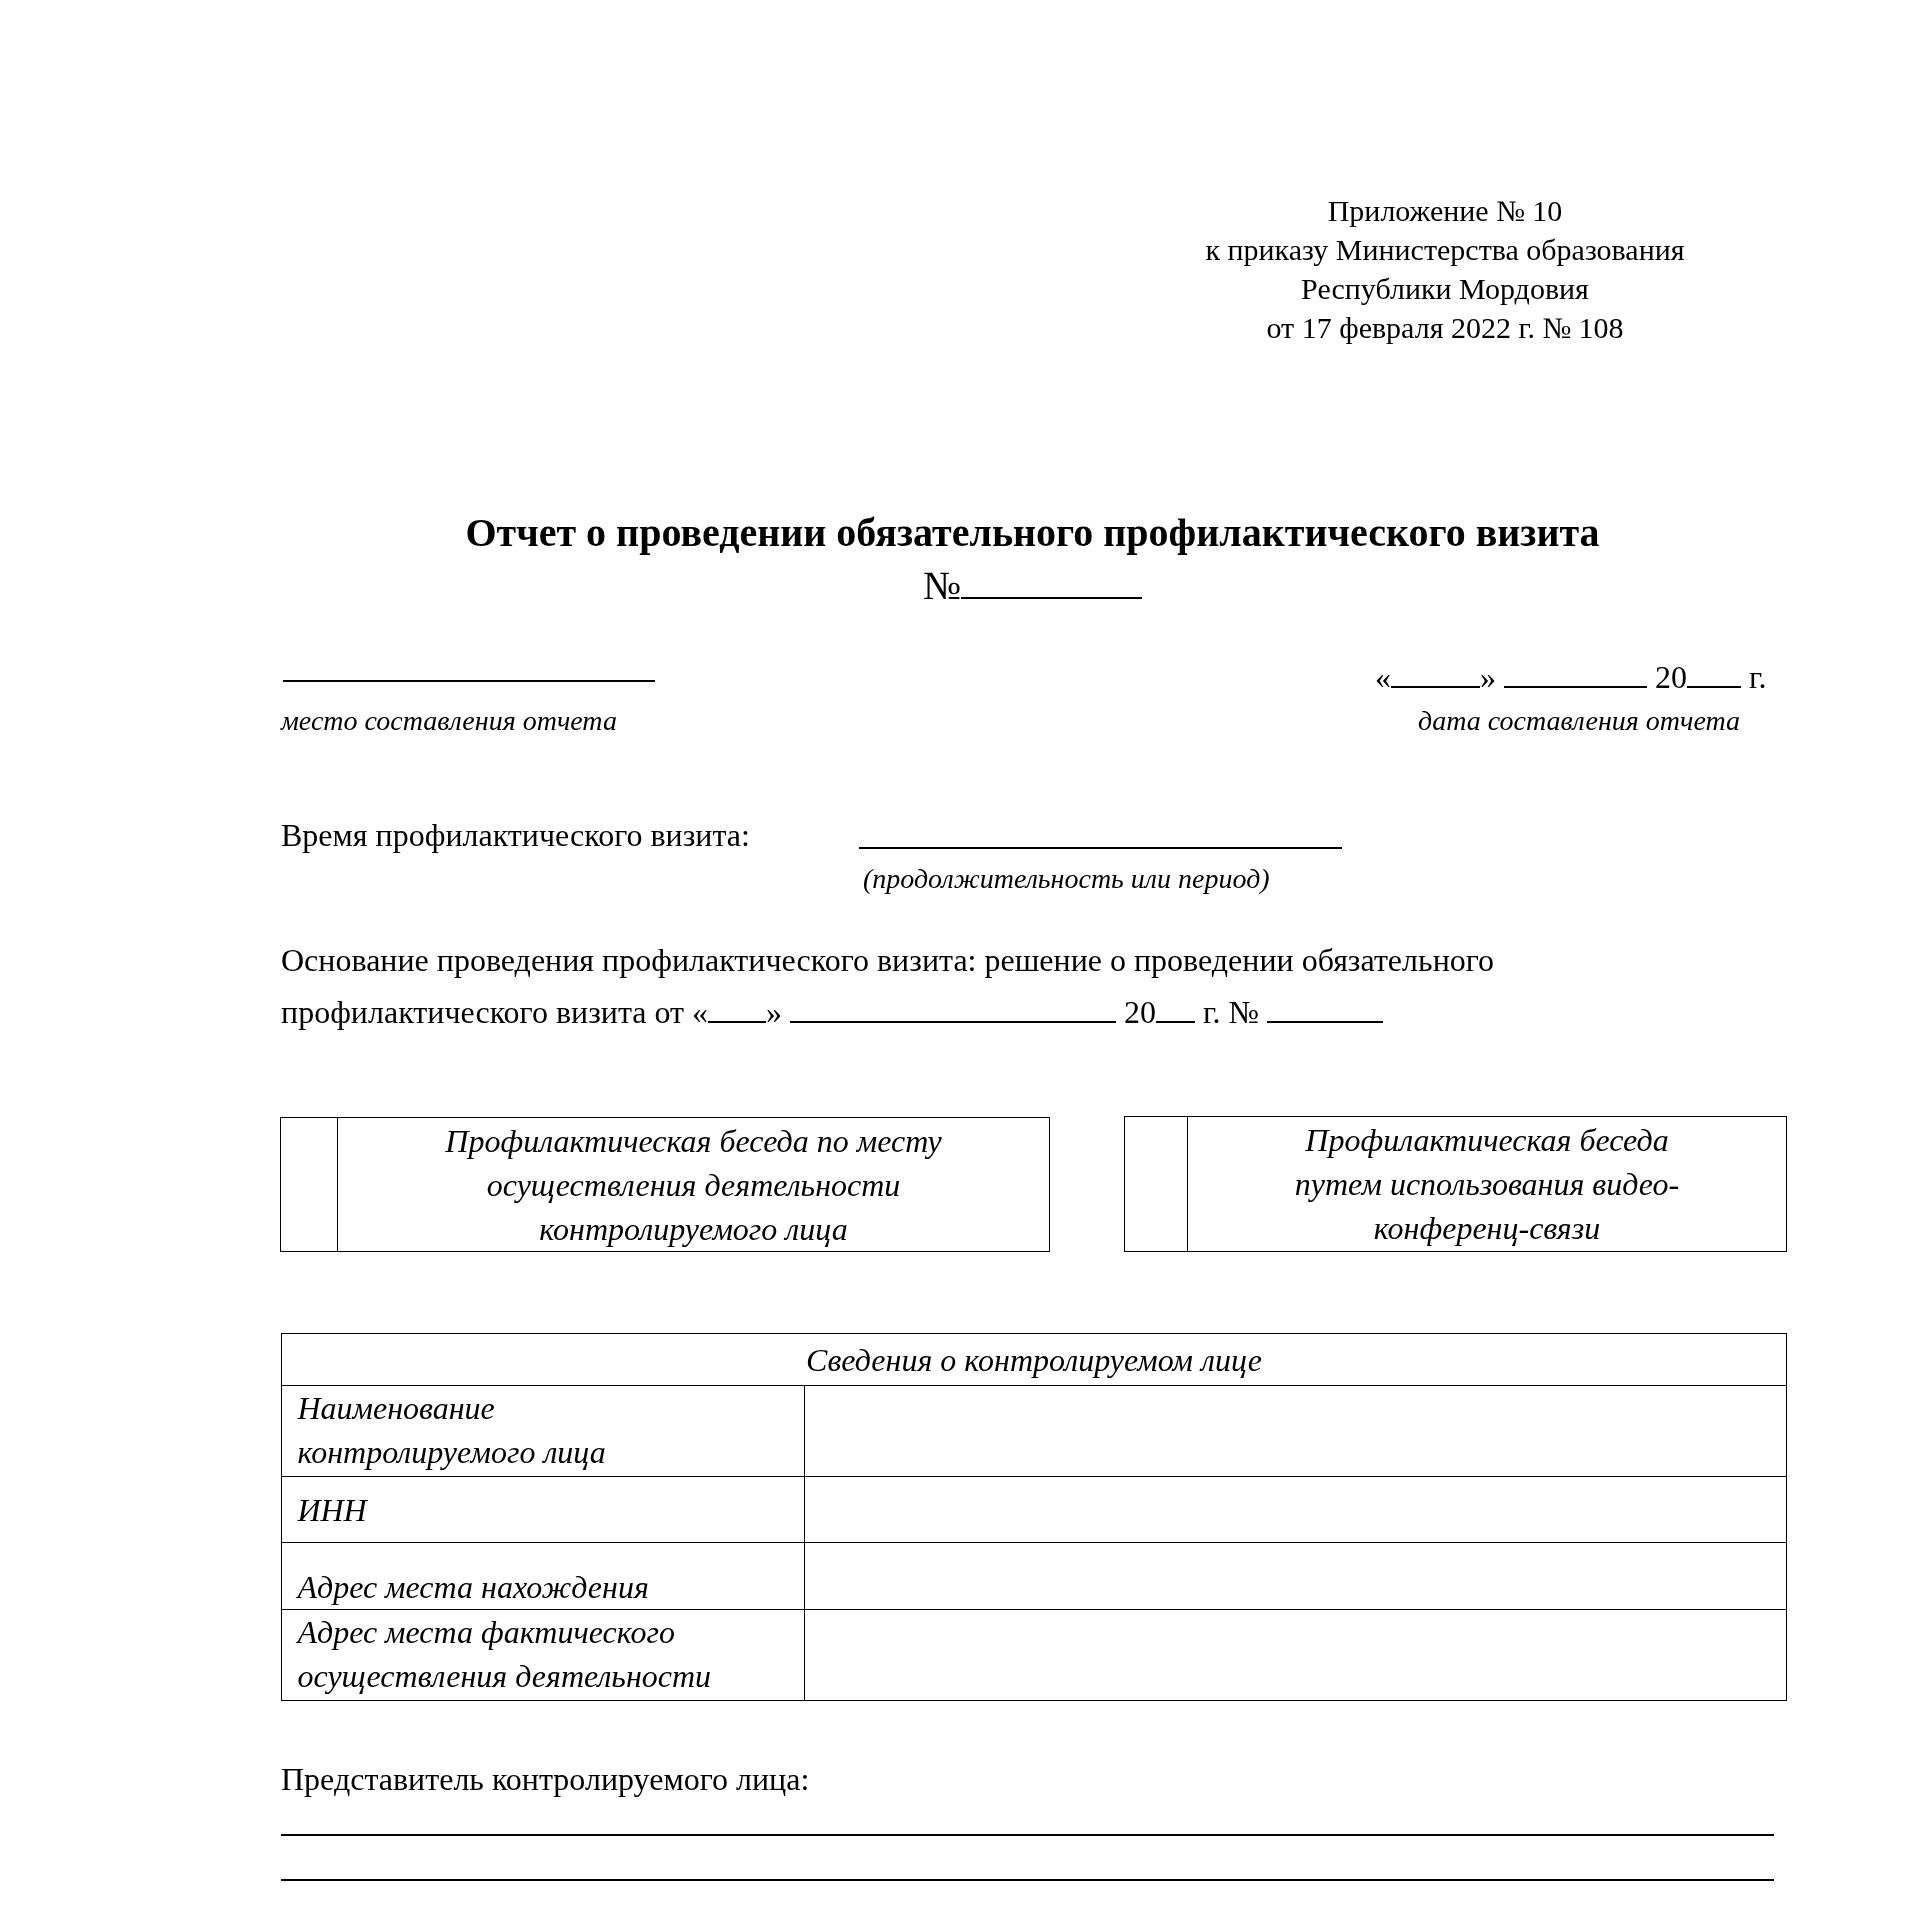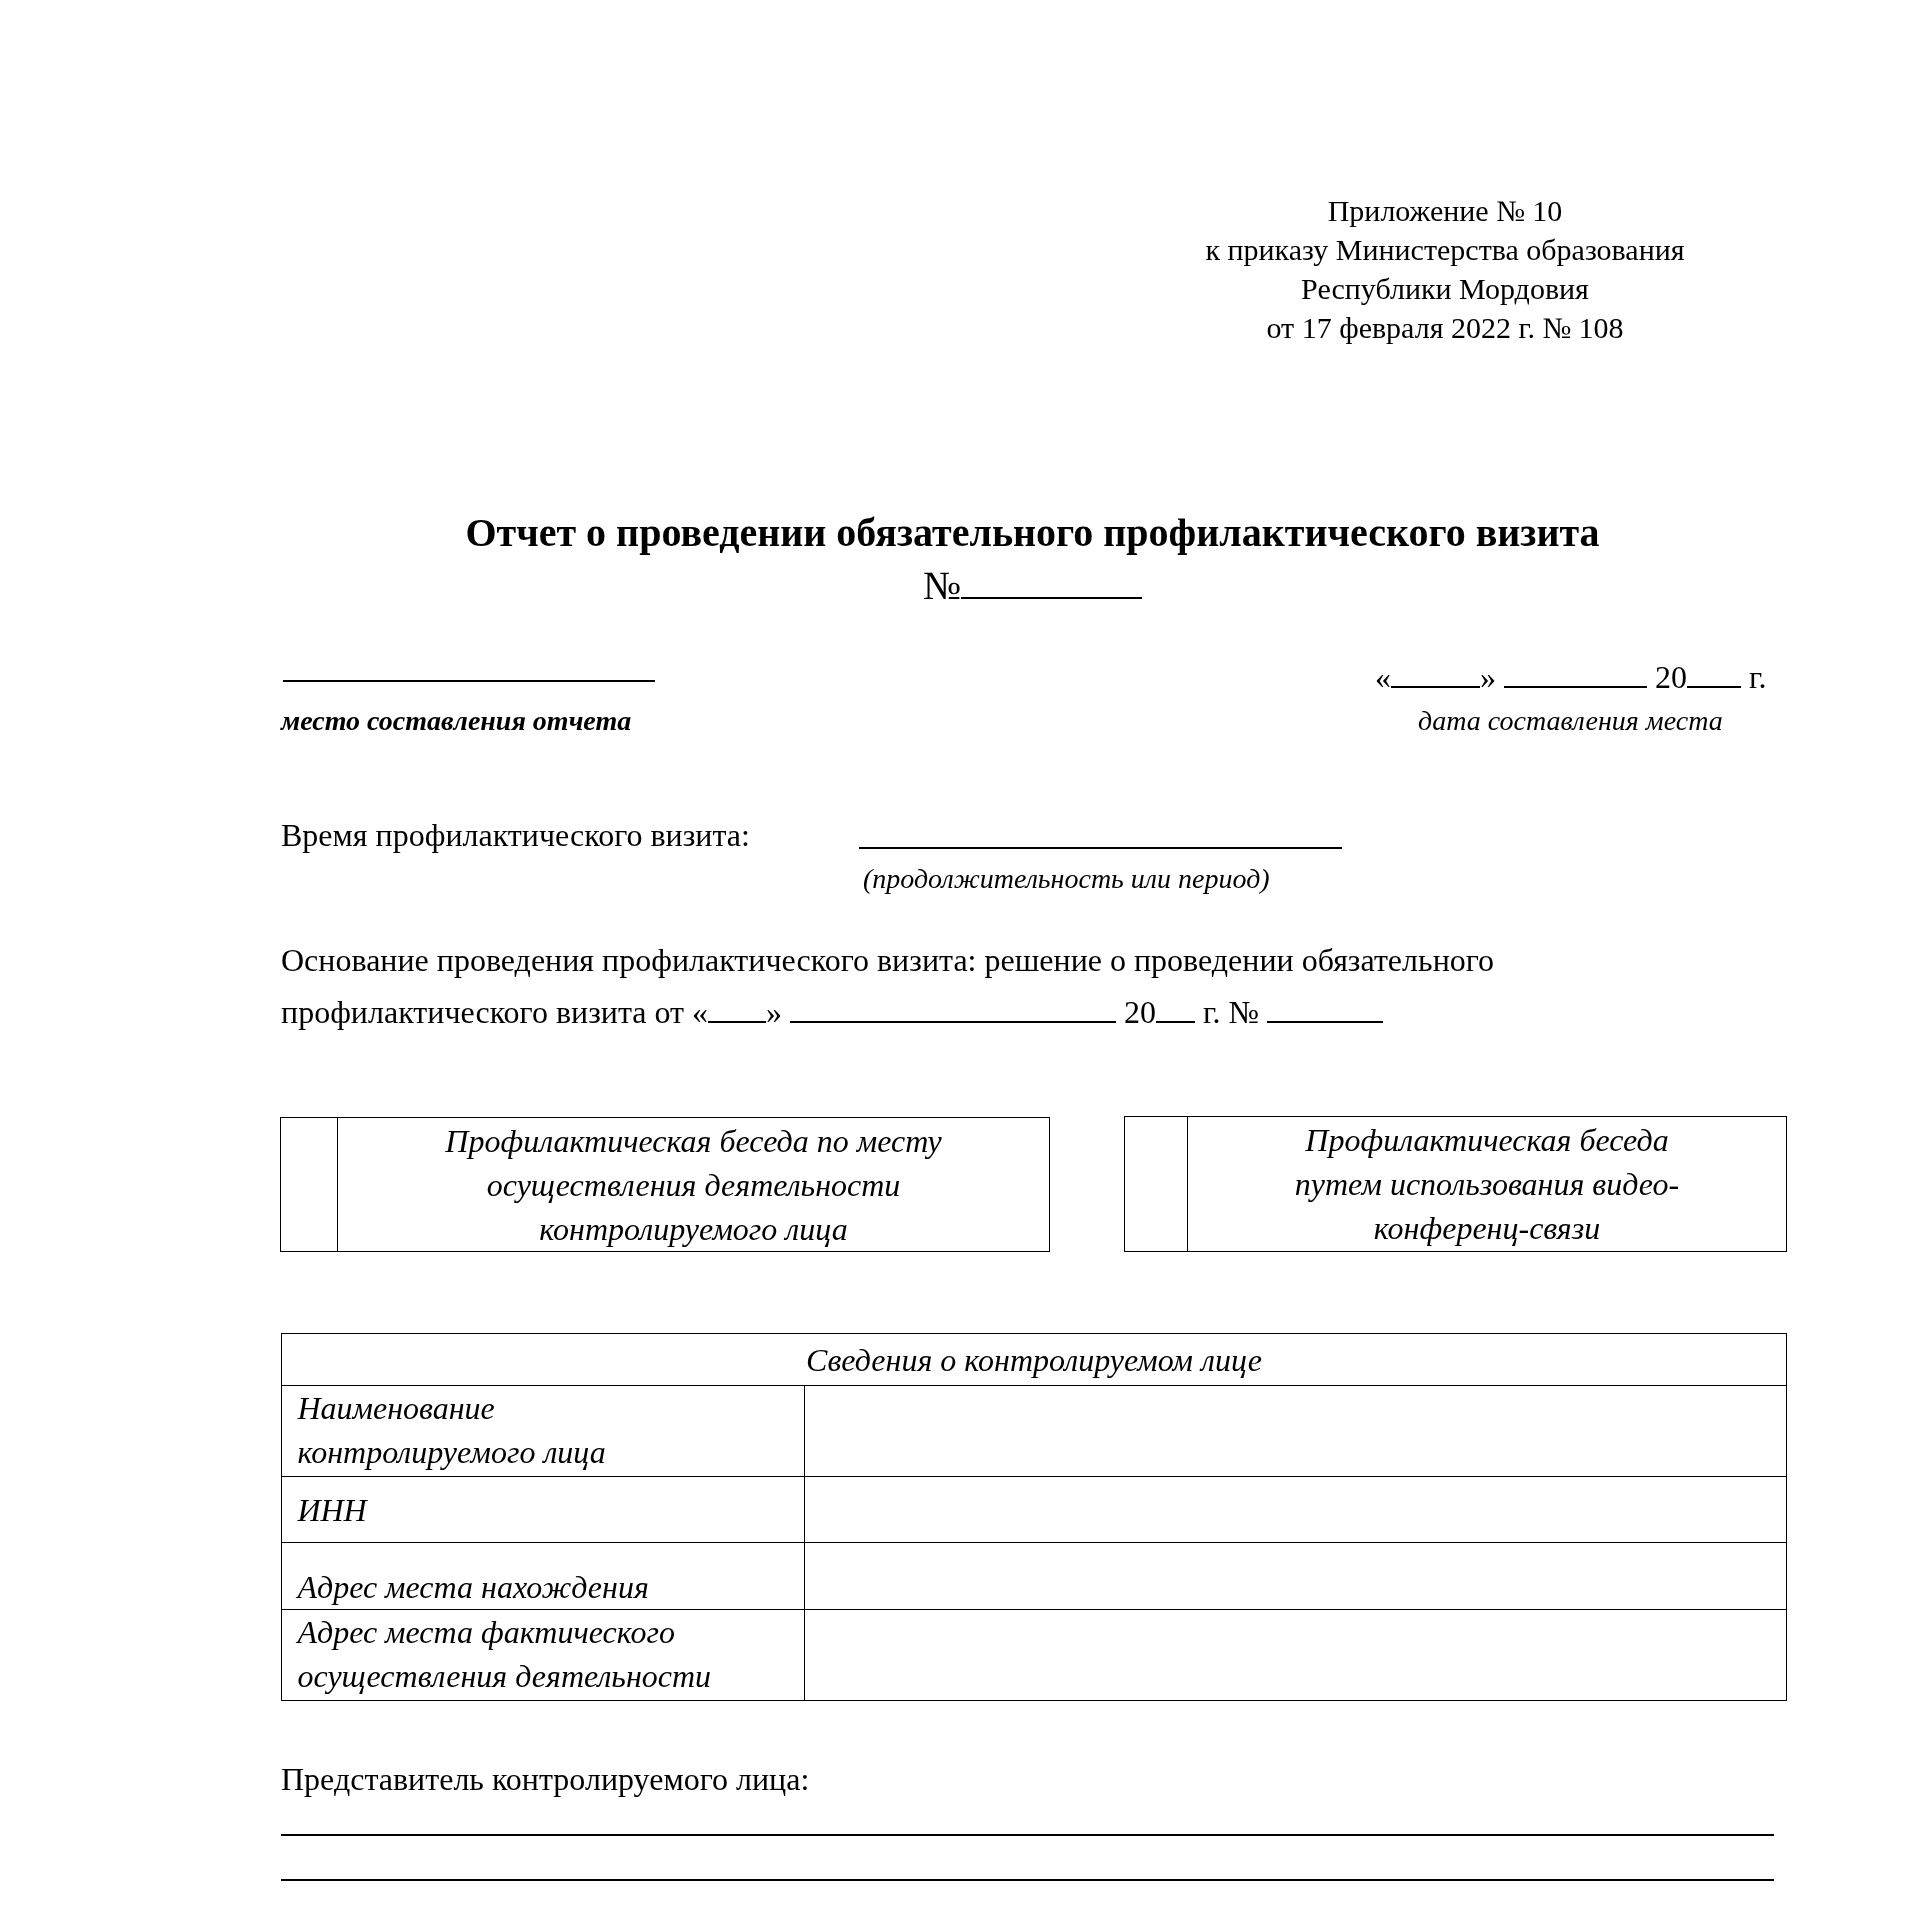--- a/index.html
+++ b/index.html
@@ -25,29 +25,29 @@
   <div>Республики Мордовия</div>
   <div>от 17 февраля 2022 г. № 108</div>
 </div>
 
 <div class="abs title">Отчет о проведении обязательного профилактического визита</div>
 <div class="abs numline">
   <span>№</span><span style="display:inline-block;width:181px;border-bottom:2.3px solid #000;height:31px;vertical-align:baseline;"></span>
 </div>
 
 <div class="line" style="left:283px;top:680px;width:372px;"></div>
-<div class="abs it" style="left:281px;top:701px;line-height:39px;font-weight:bold;">место составления отчета</div>
+<div class="abs it" style="left:281px;top:701px;line-height:39px;">место составления отчета</div>
 
 <div class="abs t" style="left:1375px;top:655px;">
   <span>«</span><span style="display:inline-block;width:89px;border-bottom:2.3px solid #000;height:23px;"></span><span>»</span>
   <span style="display:inline-block;width:143px;border-bottom:2.3px solid #000;height:23px;"></span>
   <span>20</span><span style="display:inline-block;width:54px;border-bottom:2.3px solid #000;height:23px;"></span>
   <span>г.</span>
 </div>
-<div class="abs it" style="left:1418px;top:701px;line-height:39px;">дата составления места</div>
+<div class="abs it" style="left:1418px;top:701px;line-height:39px;">дата составления отчета</div>
 
 <div class="abs t" style="left:281px;top:813px;">Время профилактического визита:</div>
 <div class="line" style="left:859px;top:847px;width:483px;"></div>
 <div class="abs it" style="left:863px;top:859px;line-height:39px;">(продолжительность или период)</div>
 
 <div class="abs t" style="left:281px;top:938px;">Основание проведения профилактического визита: решение о проведении обязательного</div>
 <div class="abs t" style="left:281px;top:990px;">
   <span>профилактического визита от «</span><span style="display:inline-block;width:58px;border-bottom:2.3px solid #000;height:23px;"></span><span>»</span>
   <span style="display:inline-block;width:326px;border-bottom:2.3px solid #000;height:23px;"></span>
   <span>20</span><span style="display:inline-block;width:39px;border-bottom:2.3px solid #000;height:23px;"></span>

